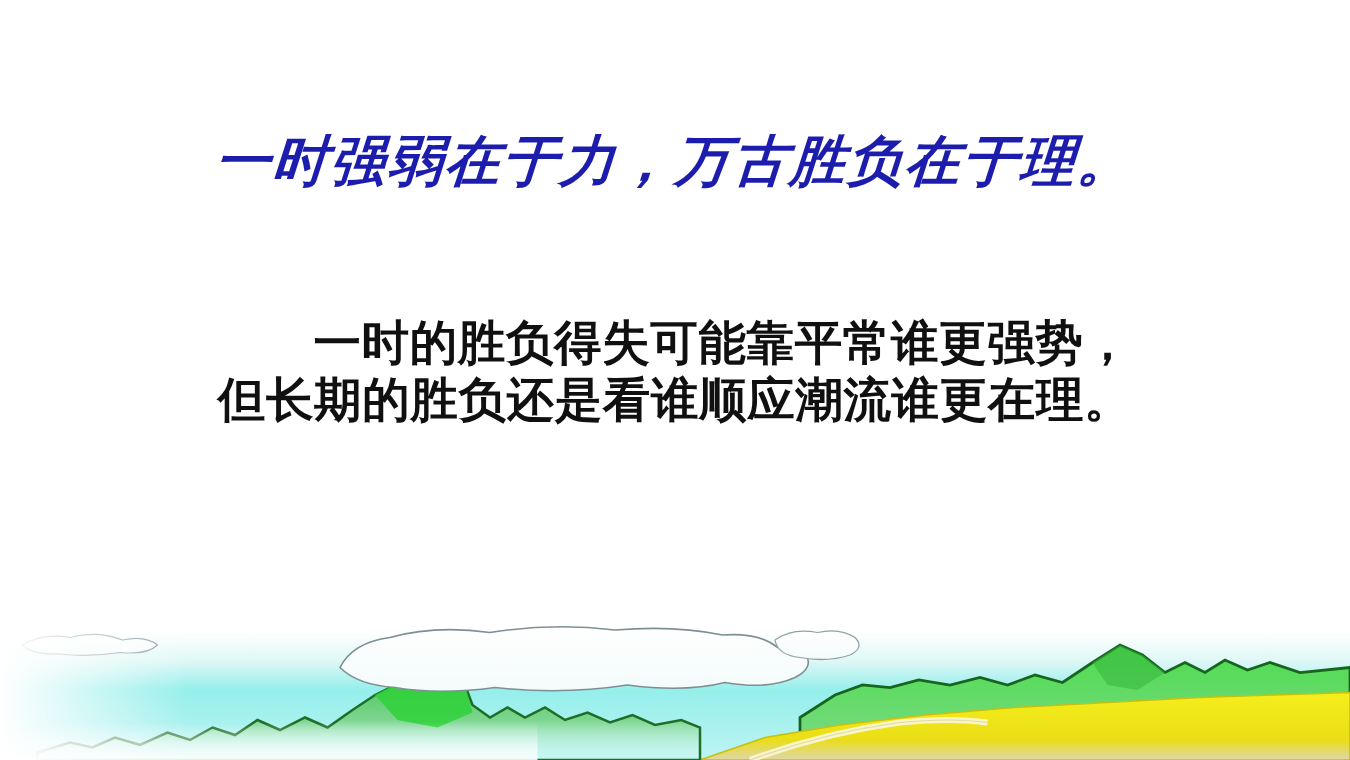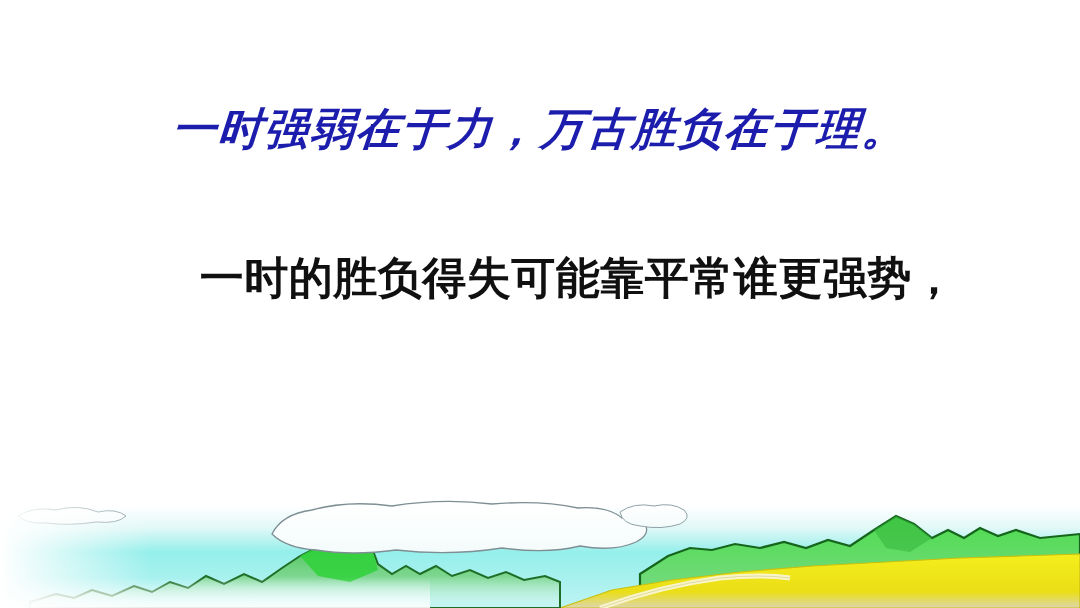--- a/index.html
+++ b/index.html
@@ -47,21 +47,21 @@
     top: 252px;
     left: 0;
     width: 1080px;
     text-align: center;
     line-height: 1.22;
   }
 
   .body-line {
     display: block;
     font-family: "Liberation Serif", "DejaVu Serif", serif;
-    font-size: 44px;
+    font-size: 38px;
     font-weight: bold;
     color: #101010;
     letter-spacing: 0.5px;
     white-space: nowrap;
   }
 
   .body-line.indent {
     text-indent: 76px;
   }
 
@@ -85,20 +85,21 @@
 <body>
 
 <div id="slide">
 
   <div class="title-block">
     <span class="title-text">一时强弱在于力，万古胜负在于理。</span>
   </div>
 
   <div class="body-block">
     <span class="body-line indent">一时的胜负得失可能靠平常谁更强势，</span>
+    <span class="body-line">但长期的胜负还是看谁顺应潮流谁更在理。</span>
   </div>
 
   <div class="scenery">
     <svg viewBox="0 0 1080 130" preserveAspectRatio="none">
       <defs>
         <linearGradient id="skyGrad" x1="0" y1="0" x2="0" y2="1">
           <stop offset="0%" stop-color="#ffffff" stop-opacity="1"></stop>
           <stop offset="22%" stop-color="#dff8f7" stop-opacity="1"></stop>
           <stop offset="45%" stop-color="#95efeb" stop-opacity="1"></stop>
           <stop offset="100%" stop-color="#bdf4f2" stop-opacity="1"></stop>

